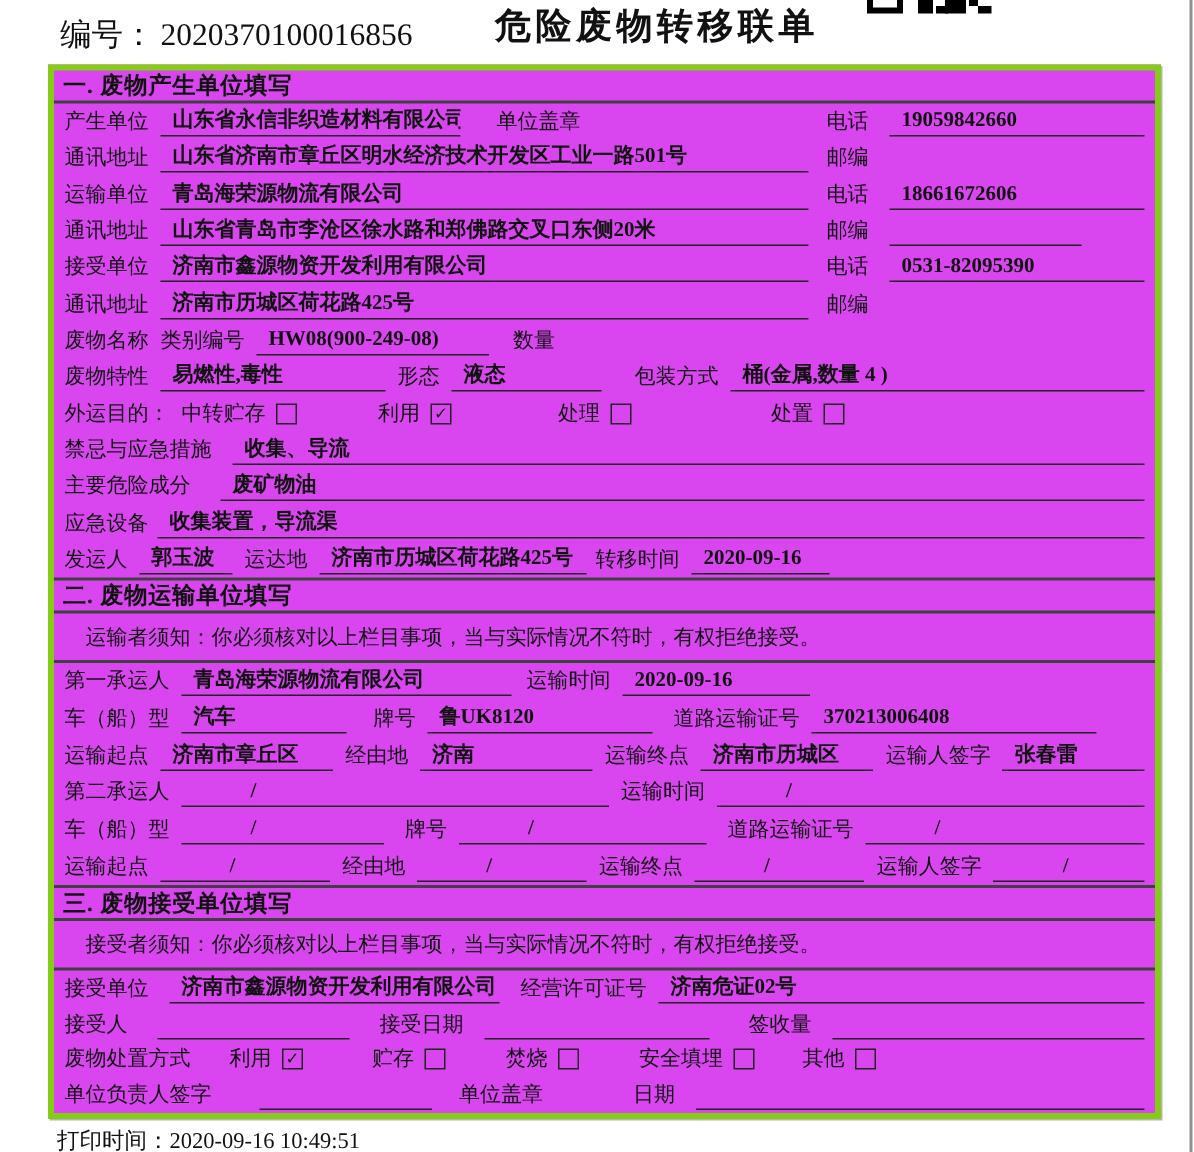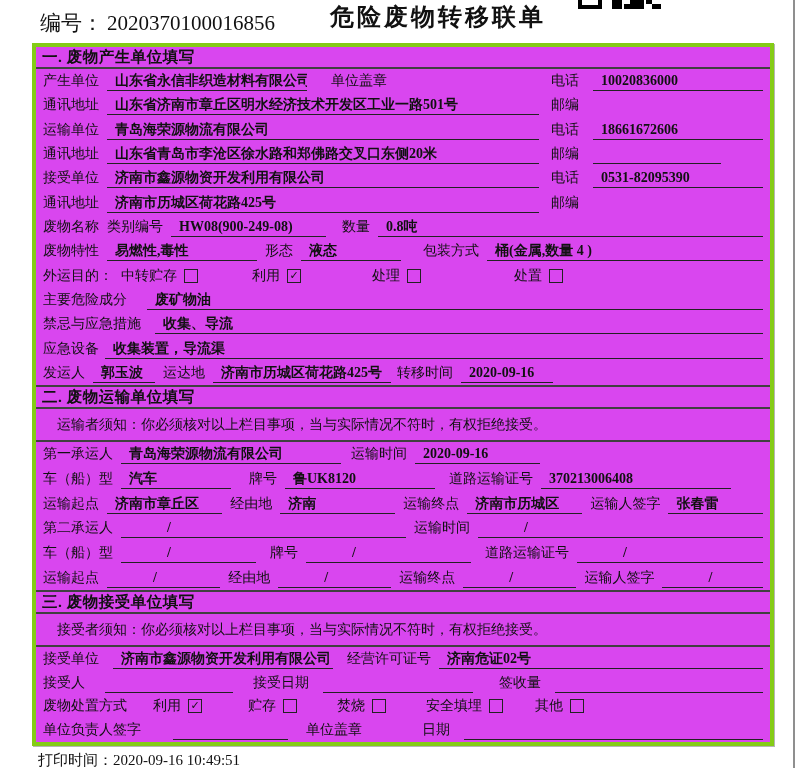--- a/index.html
+++ b/index.html
@@ -80,21 +80,21 @@
 
   <div class="sec-title">一. 废物产生单位填写</div>
   <div class="body1">
 
     <div class="row">
       <span class="lbl">产生单位</span>
       <span class="val w200 g8">山东省永信非织造材料有限公司</span>
       <span class="lbl g24">单位盖章</span>
       <span class="rg">
         <span class="lbl">电话</span>
-        <span class="val">10020836000</span>
+        <span class="val">19059842660</span>
       </span>
     </div>
 
     <div class="row">
       <span class="lbl">通讯地址</span>
       <span class="val fx g8" style="margin-right:12px">山东省济南市章丘区明水经济技术开发区工业一路501号</span>
       <span class="rg">
         <span class="lbl">邮编</span>
       </span>
     </div>
@@ -132,21 +132,20 @@
       <span class="rg">
         <span class="lbl">邮编</span>
       </span>
     </div>
 
     <div class="row">
       <span class="lbl">废物名称</span>
       <span class="lbl g8">类别编号</span>
       <span class="val w155 g8">HW08(900-249-08)</span>
       <span class="lbl g16">数量</span>
-      <span class="val fx g8">0.8吨</span>
     </div>
 
     <div class="row">
       <span class="lbl">废物特性</span>
       <span class="val w150 g8">易燃性,毒性</span>
       <span class="lbl g8">形态</span>
       <span class="val w100 g8">液态</span>
       <span class="lbl g22">包装方式</span>
       <span class="val fx g8">桶(金属,数量 4 )</span>
     </div>
@@ -165,27 +164,27 @@
         <span class="lbl">处理</span>
         <span class="cb"></span>
       </span>
       <span class="opt g93">
         <span class="lbl">处置</span>
         <span class="cb"></span>
       </span>
     </div>
 
     <div class="row">
+      <span class="lbl">禁忌与应急措施</span>
+      <span class="val fx g14">收集、导流</span>
+    </div>
+
+    <div class="row">
       <span class="lbl">主要危险成分</span>
       <span class="val fx g20">废矿物油</span>
-    </div>
-
-    <div class="row">
-      <span class="lbl">禁忌与应急措施</span>
-      <span class="val fx g14">收集、导流</span>
     </div>
 
     <div class="row">
       <span class="lbl">应急设备</span>
       <span class="val fx g6">收集装置，导流渠</span>
     </div>
 
     <div class="row">
       <span class="lbl">发运人</span>
       <span class="val w62 g8">郭玉波</span>

